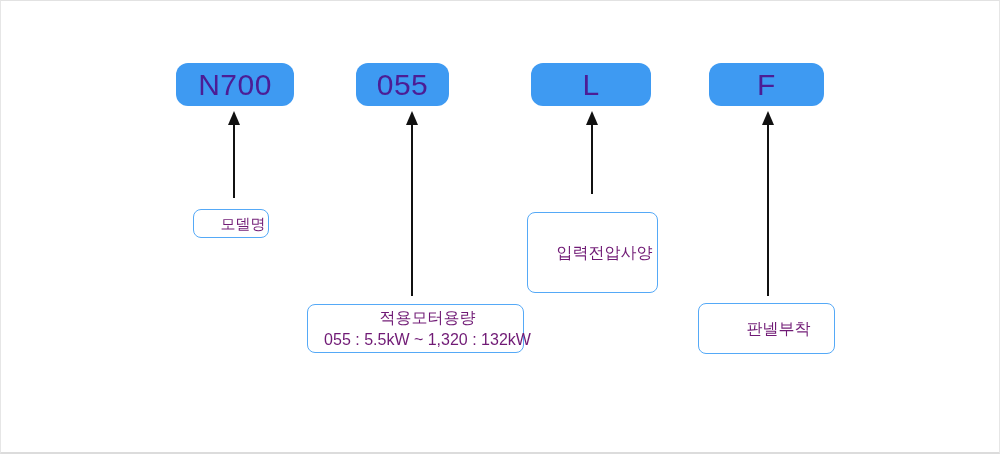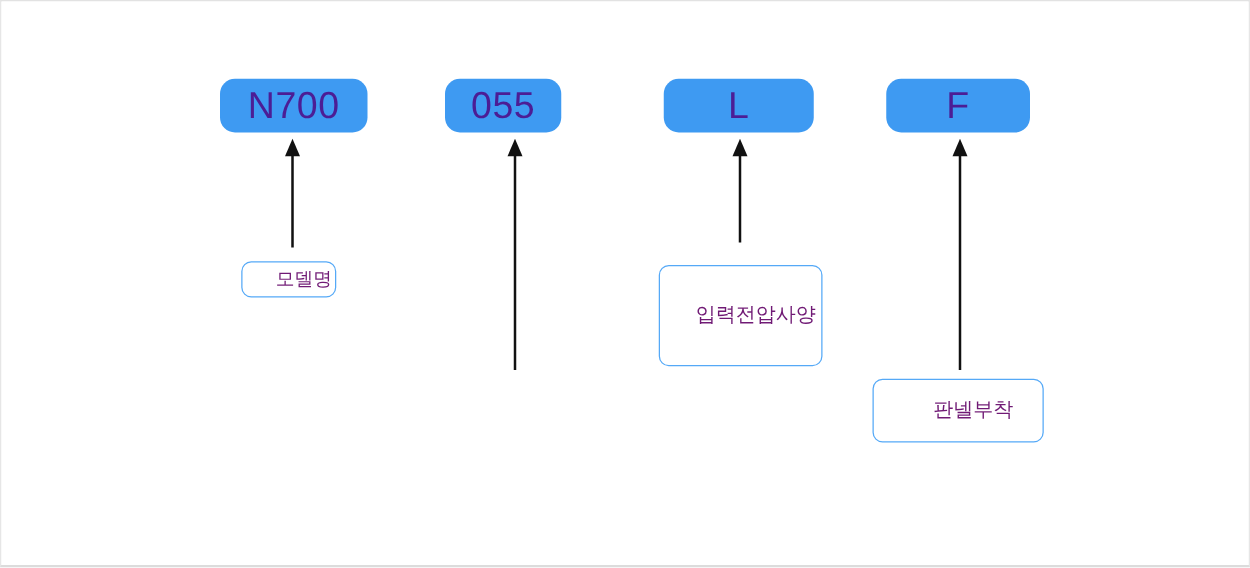--- a/index.html
+++ b/index.html
@@ -107,20 +107,24 @@
   </div>
   <div>
     <div class="arrow-head a4"></div>
     <div class="arrow-line a4"></div>
   </div>
 
   <div class="label-box l1">
     <div class="label-line">모델명</div>
   </div>
 
+  <div class="label-box l2">
+    <div class="label-line">적용모터용량</div>
+    <div class="label-line">055 : 5.5kW ~ 1,320 : 132kW</div>
+  </div>
 
   <div class="label-box l3">
     <div class="label-line">입력전압사양</div>
   </div>
 
   <div class="label-box l4">
     <div class="label-line">판넬부착</div>
   </div>
 
 </div>

